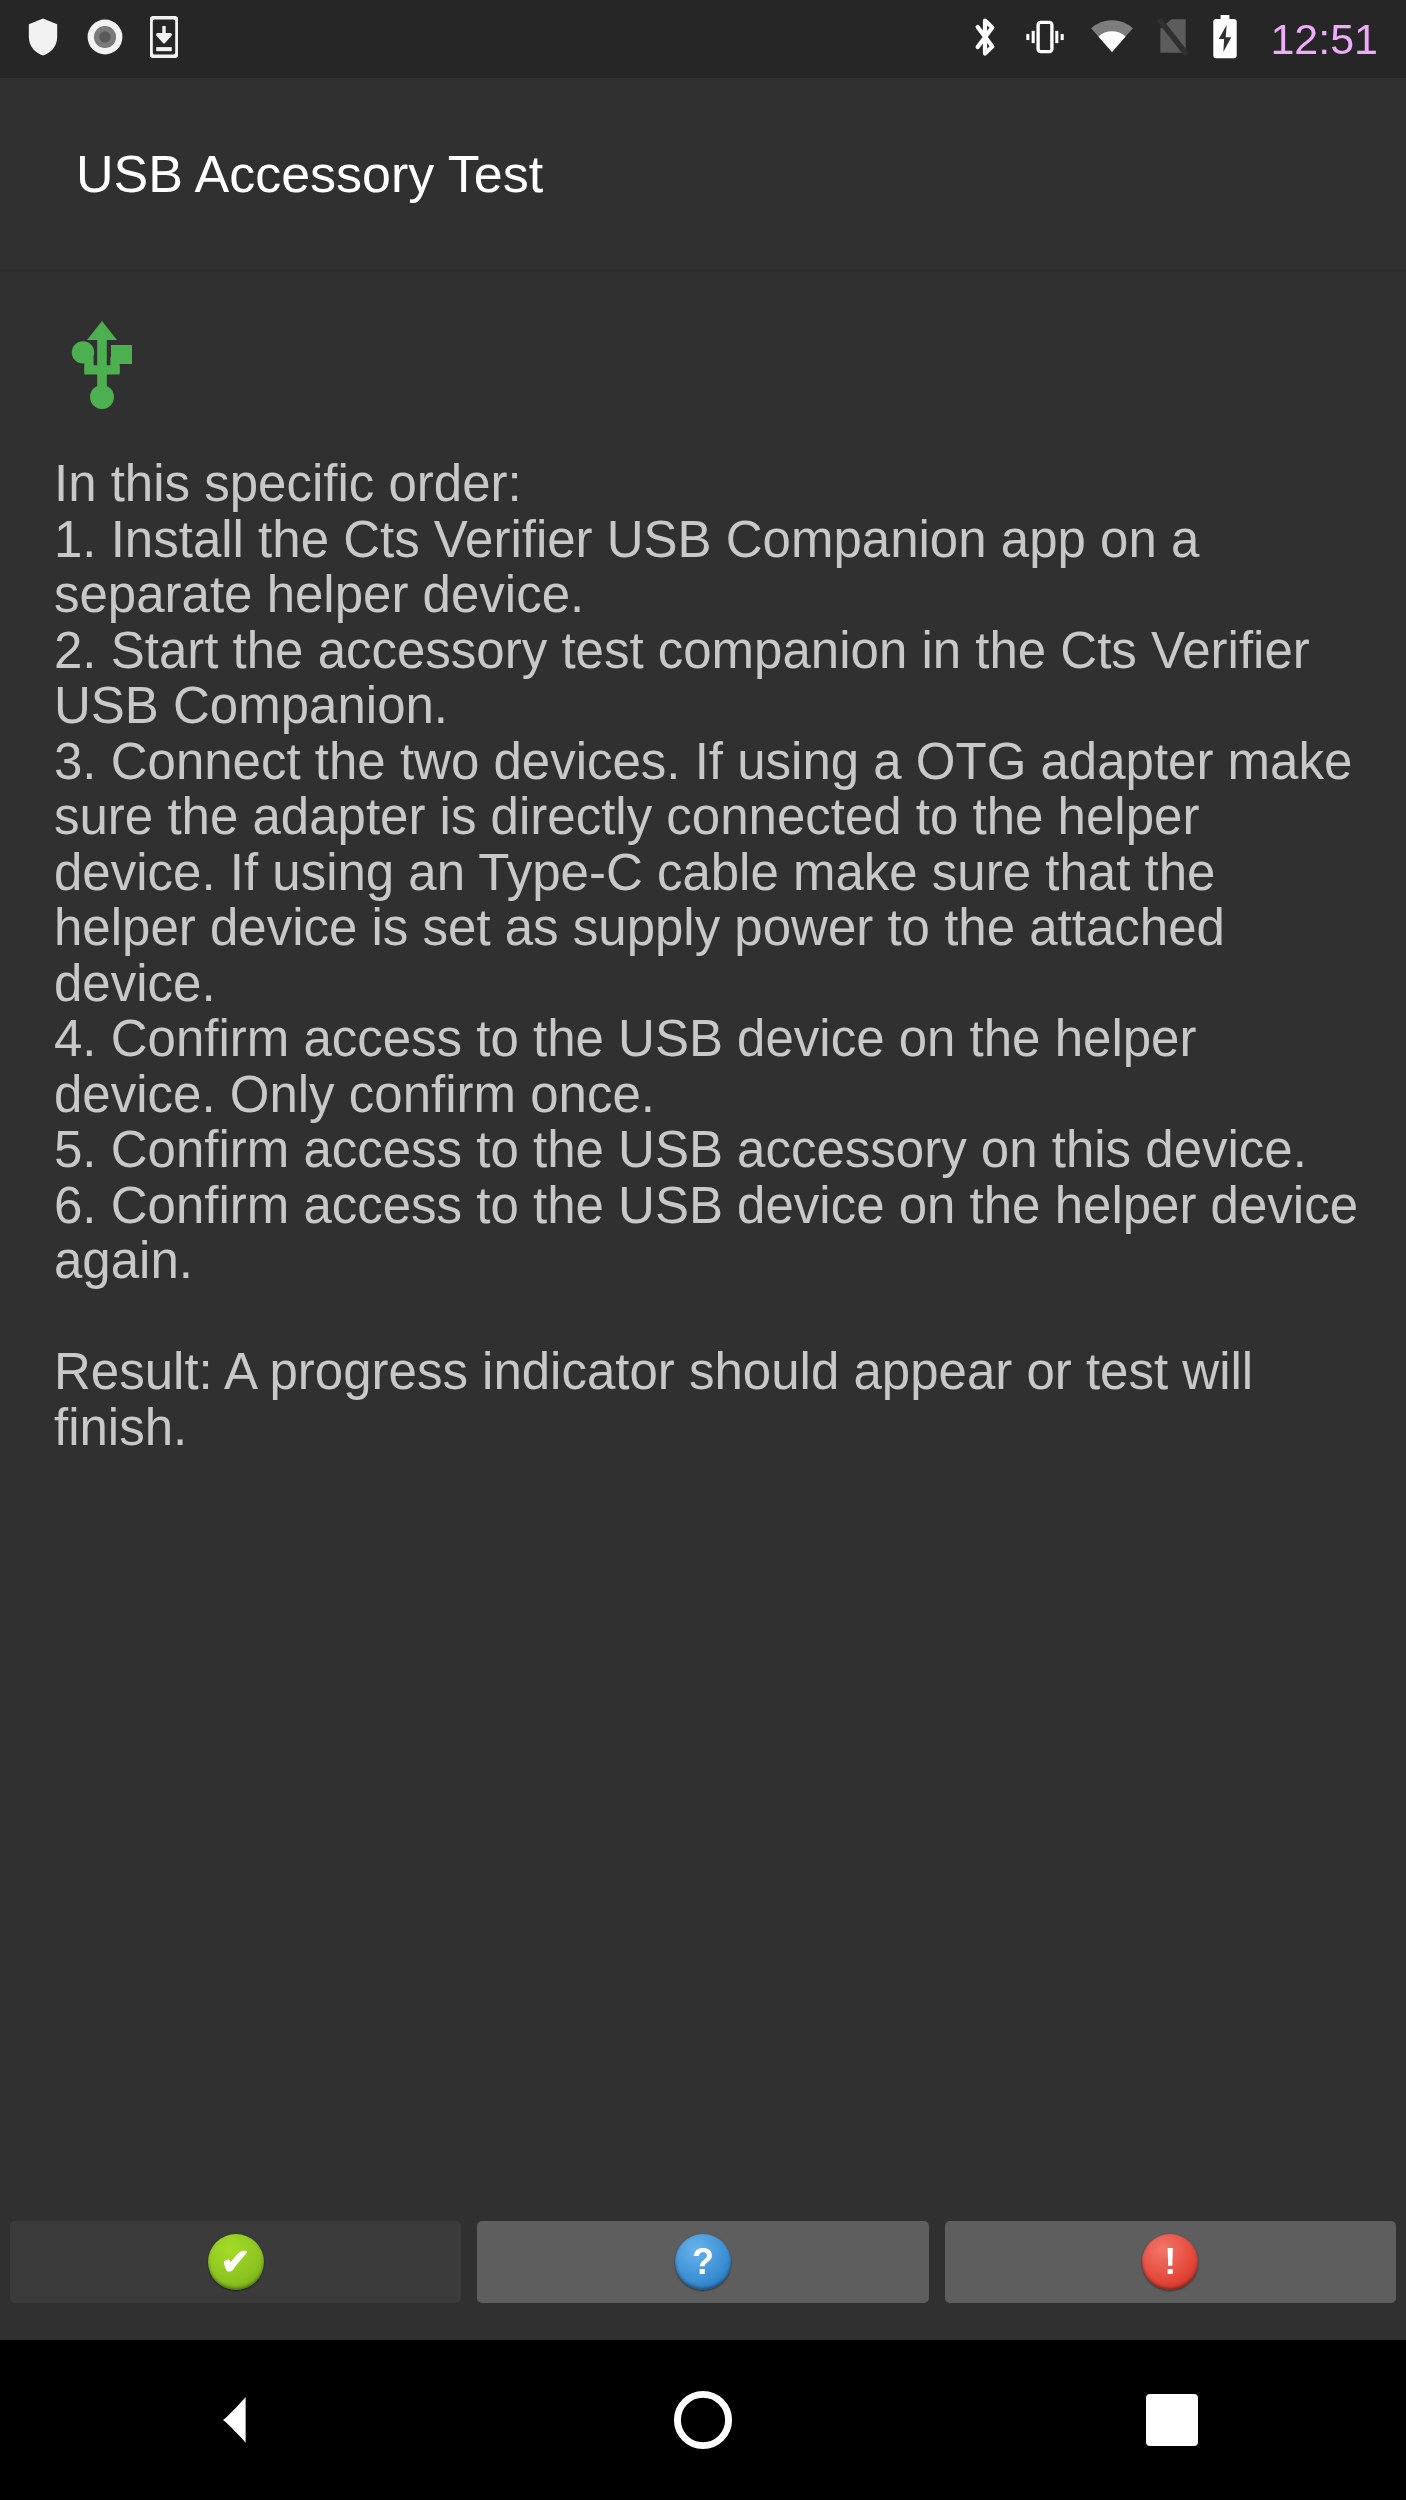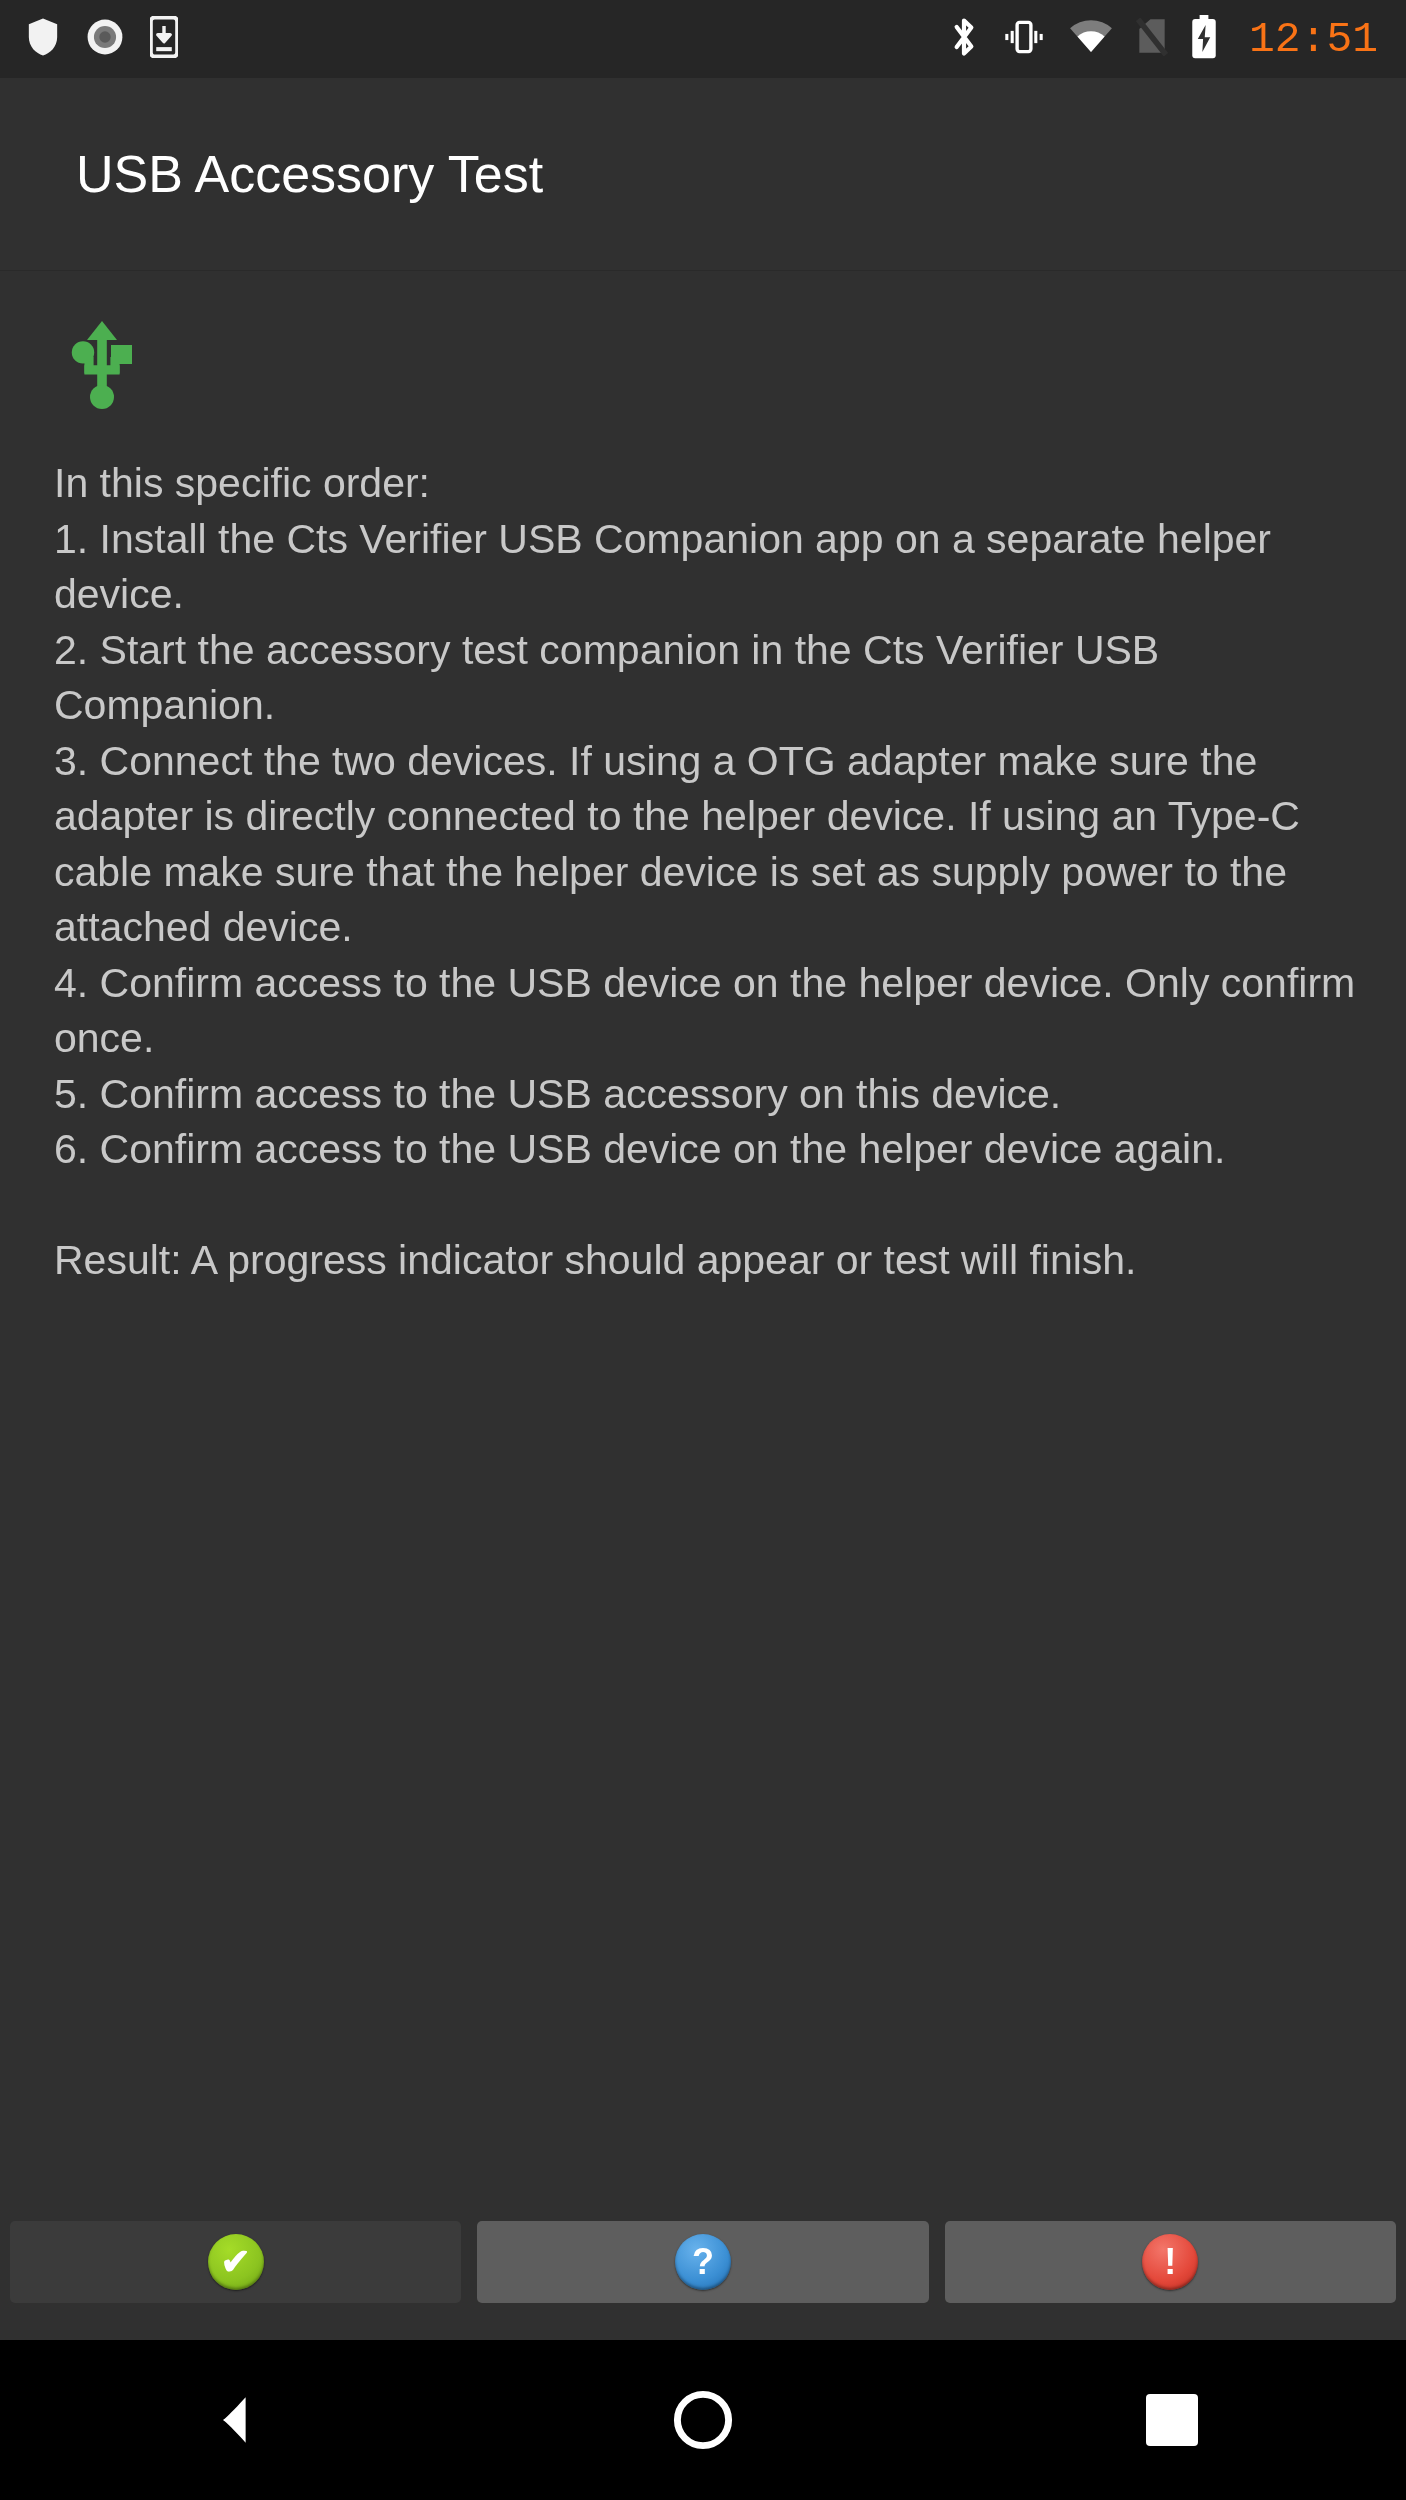--- a/index.html
+++ b/index.html
@@ -35,28 +35,27 @@
     flex: 1;
   }
   .sb-right {
     display: flex;
     align-items: center;
     gap: 22px;
     padding-right: 28px;
   }
   .sb-icon { display: block; }
   #status-clock {
-    color: #f97316;
+    color: #f0abfc;
     font-size: 43px;
     font-weight: 400;
     letter-spacing: 0px;
     line-height: 1;
     margin-left: 10px;
     white-space: nowrap;
-    font-family: Liberation Mono, monospace;
   }
 
   
   #action-bar {
     position: absolute;
     top: 78px; left: 0;
     width: 1406px;
     height: 193px;
     background: #303030;
     border-bottom: 1px solid #2a2a2a;
@@ -82,21 +81,21 @@
   }
   #test-icon-wrap {
     padding: 48px 0 0 68px;
   }
   #usb-icon { display: block; }
 
   #instructions {
     margin: 42px 0 0 0;
     padding: 0 44px 0 54px;
     color: #c8c8c8;
-    font-size: 41px;
+    font-size: 51px;
     line-height: 55.5px;
     white-space: pre-wrap;
     word-wrap: break-word;
   }
 
   
   #button-bar {
     position: absolute;
     left: 0;
     top: 2212px;

